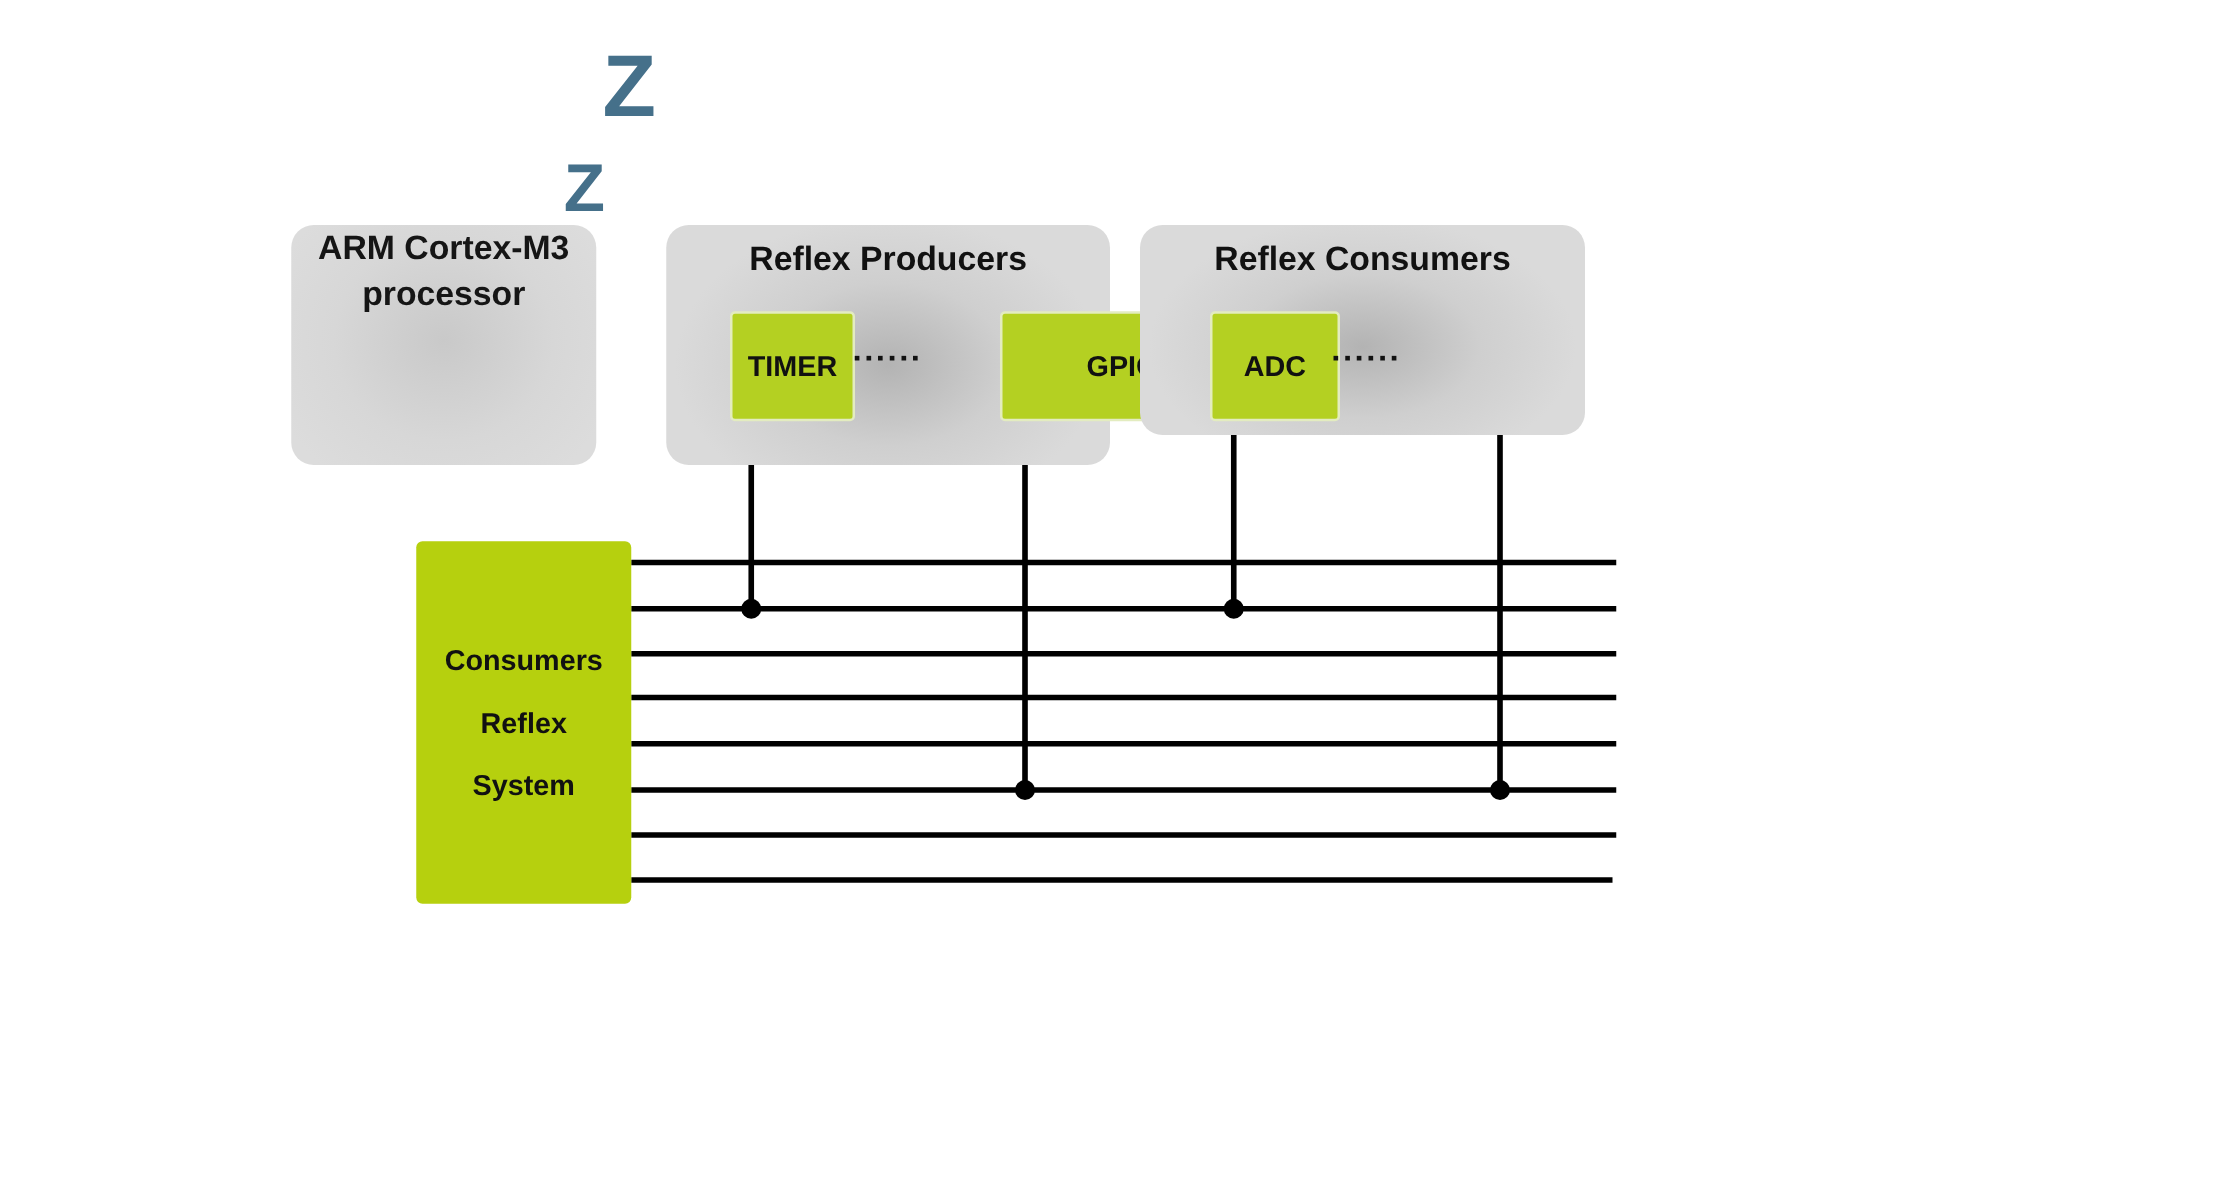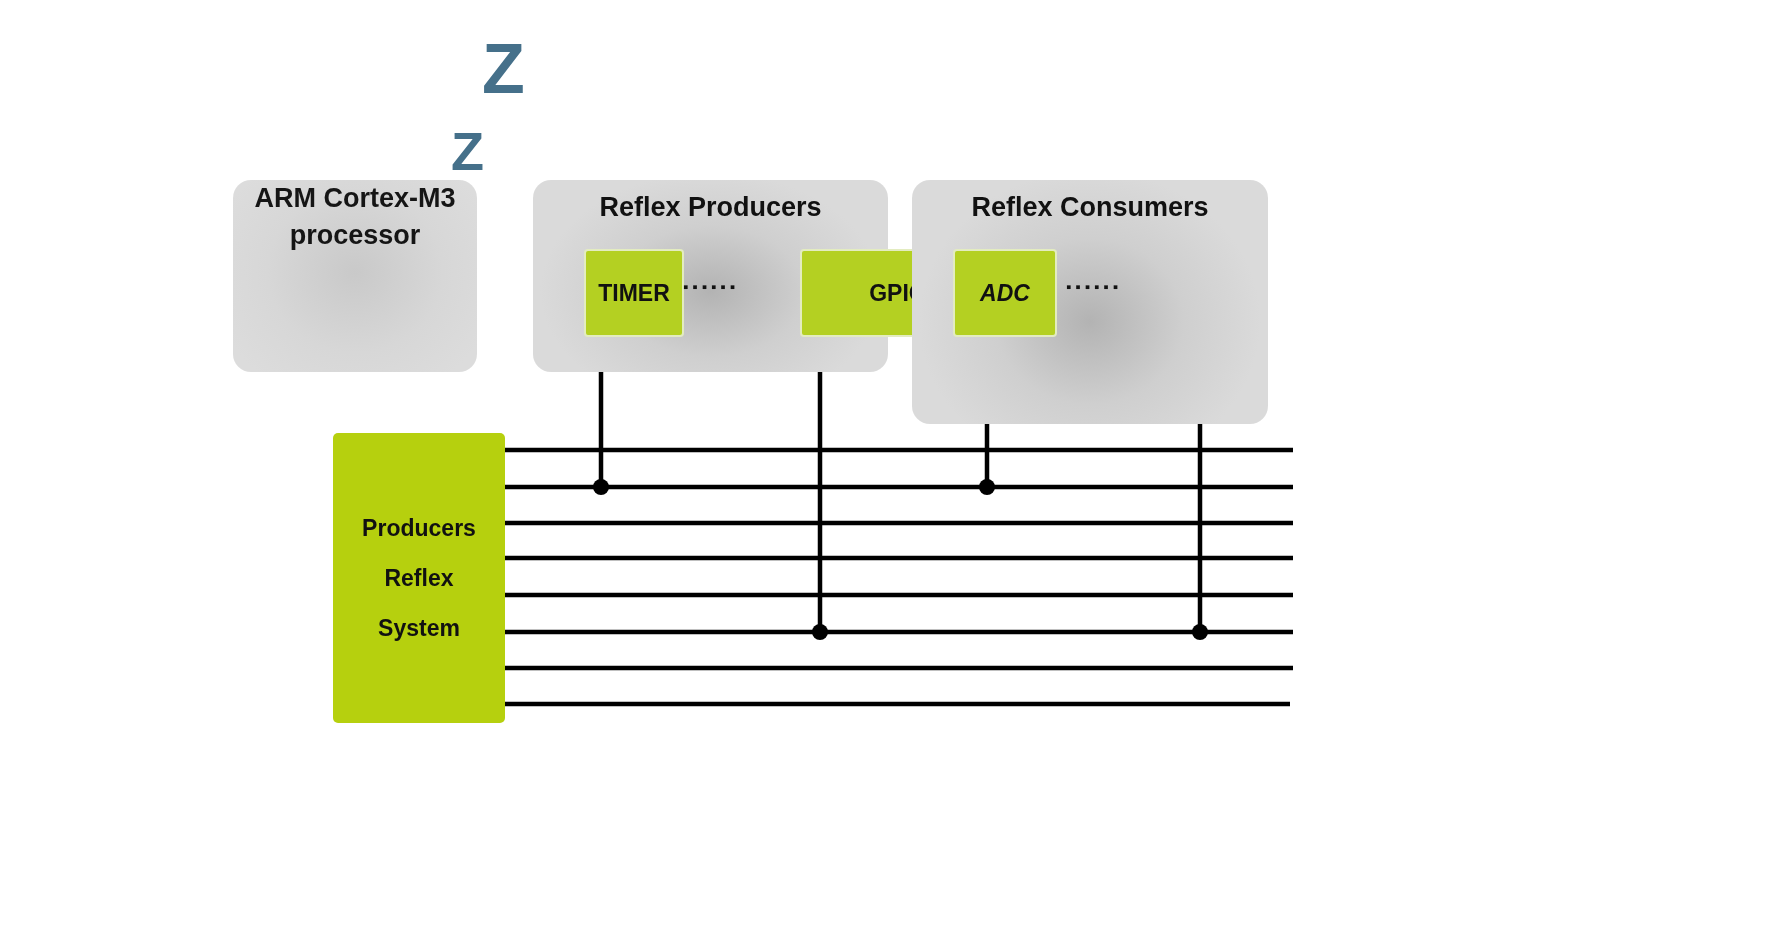--- a/index.html
+++ b/index.html
@@ -37,21 +37,21 @@
     align-items: center;
     justify-content: flex-start;
   }
   .processor-box .line {
     font-size: 27px;
     font-weight: bold;
     color: #151515;
     line-height: 37px;
   }
   .producers-panel { left: 533px; top: 180px; width: 355px; height: 192px; }
-  .consumers-panel { left: 912px; top: 180px; width: 356px; height: 244px; }
+  .consumers-panel { left: 912px; top: 180px; width: 356px; height: 168px; }
   .shaded {
     background: radial-gradient(ellipse 48% 62% at 50% 58%, #b3b3b3 0%, #cfcfcf 55%, #dadada 100%);
   }
   .panel-title {
     position: absolute;
     left: 0; right: 0; top: 12px;
     text-align: center;
     font-size: 27px;
     font-weight: bold;
     color: #111111;
@@ -64,21 +64,21 @@
     display: flex;
     align-items: center;
     justify-content: center;
     font-size: 23px;
     font-weight: bold;
     color: #111111;
     margin-left: 31px;
   }
   .chip-timer { left: 20px;  top: 69px; width: 96px;  height: 84px; }
   .chip-gpio  { left: 236px; top: 69px; width: 98px;  height: 84px; padding-left: 47px; }
-  .chip-adc   { left: 10px;  top: 69px; width: 100px; height: 84px; font-style: italic; }
+  .chip-adc   { left: 25px;  top: 69px; width: 100px; height: 84px; }
   .chip-dac   { left: 239px; top: 69px; width: 98px;  height: 84px; }
   .dots {
     position: absolute;
     top: 98px;
     width: 100px;
     text-align: center;
     font-size: 15px;
     font-weight: bold;
     letter-spacing: 4px;
     color: #111111;
@@ -156,18 +156,18 @@
     <div class="chip chip-gpio">GPIO</div>
   </div>
 
   <div class="panel shaded consumers-panel">
     <div class="panel-title">Reflex Consumers</div>
     <div class="chip chip-adc">ADC</div>
     <div class="dots dots-consumers">▪▪▪▪▪▪</div>
   </div>
 
   <div class="prs-box">
-    <div class="line">Producers</div>
+    <div class="line">Consumers</div>
     <div class="line">Reflex</div>
     <div class="line">System</div>
   </div>
 
 </div>
 
 </body></html>

